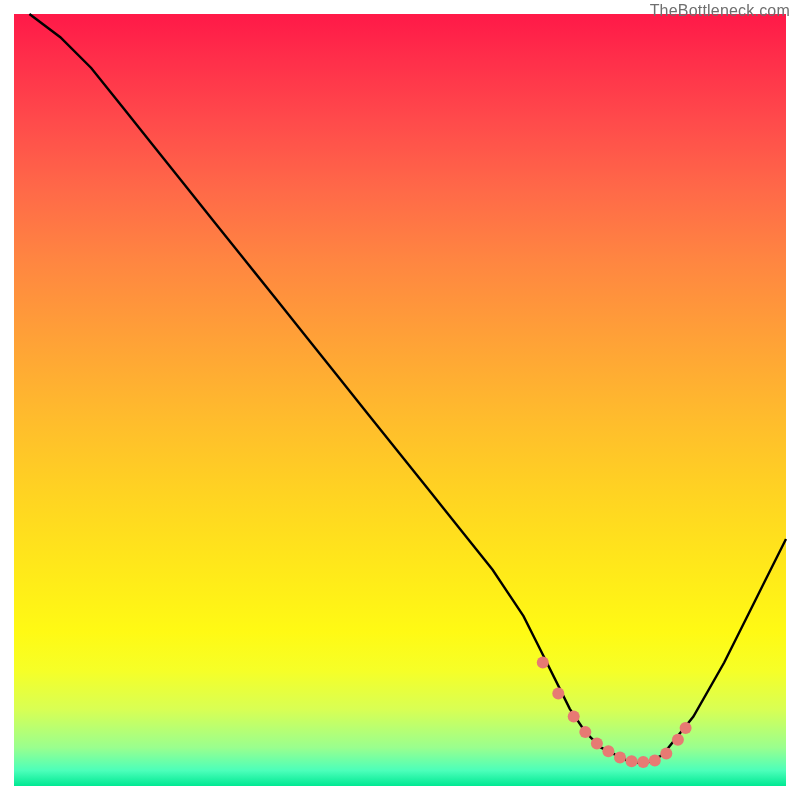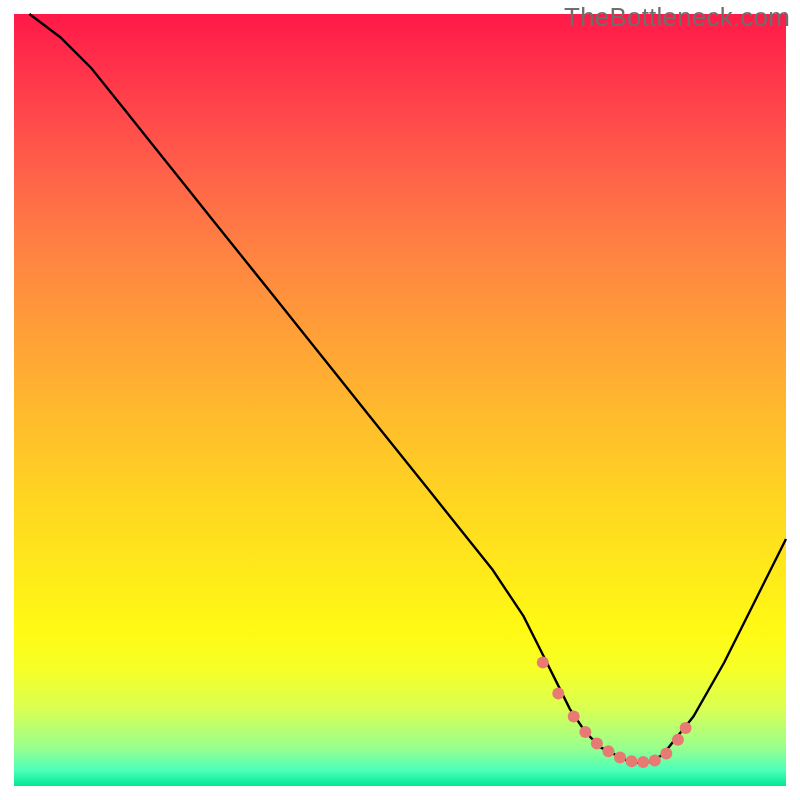--- a/index.html
+++ b/index.html
@@ -38,21 +38,21 @@
       #d9ff53 90%,
       #9aff8e 95%,
       #4cffba 98%,
       #00e893 100%
     );
   }
   .watermark {
     position: absolute;
     top: 2px;
     right: 10px;
-    font-size: 26px;
+    font-size: 16px;
     font-weight: 500;
     color: #6e6e6e;
     letter-spacing: 0.2px;
     z-index: 5;
   }
   svg.overlay {
     position: absolute;
     left: 0;
     top: 0;
     width: 800px;

